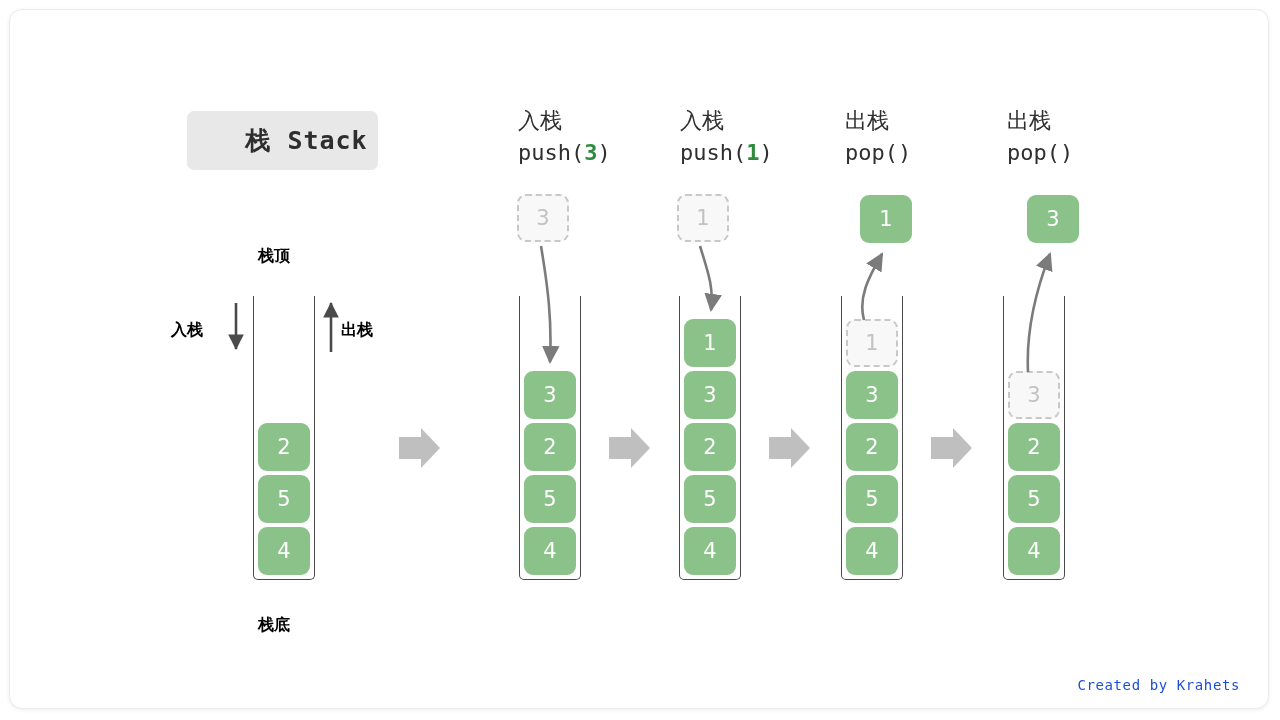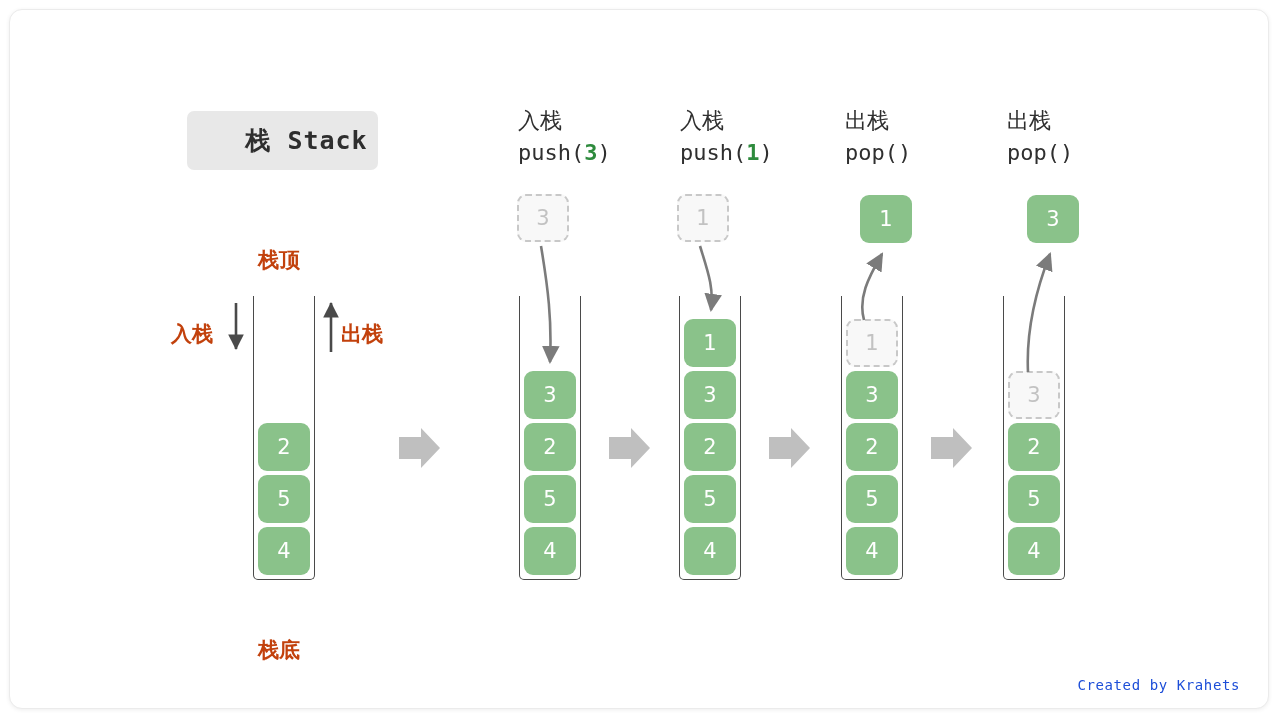--- a/index.html
+++ b/index.html
@@ -51,23 +51,23 @@
     color: #2e2e2e;
     letter-spacing: 1px;
     box-sizing: border-box;
     padding-left: 48px;
   }
 
   
   .cn-label {
     position: absolute;
     font-family: "DejaVu Sans", "Liberation Sans", sans-serif;
-    font-size: 21px;
+    font-size: 16px;
     font-weight: bold;
-    color: #c2410c;
+    color: #000000;
     white-space: nowrap;
   }
 
   
   .step-head {
     position: absolute;
     text-align: left;
     white-space: nowrap;
   }
   .step-head .cn {
@@ -173,21 +173,21 @@
 </head>
 <body>
 
 <div id="canvas">
 
   <div class="card"></div>
 
   <div class="title-badge">栈 Stack</div>
 
   <div class="cn-label" style="left:258px; top:246px;">栈顶</div>
-  <div class="cn-label" style="left:258px; top:615px;margin-top:21px;">栈底</div>
+  <div class="cn-label" style="left:258px; top:615px;">栈底</div>
 
   <div class="cn-label" style="left:171px; top:320px;">入栈</div>
   <div class="cn-label" style="left:341px; top:320px;">出栈</div>
 
   <div class="step-head" style="left:518px; top:106px;">
     <span class="cn">入栈</span>
     <span class="code"><span>push(</span><span class="arg">3</span><span>)</span></span>
   </div>
 
   <div class="step-head" style="left:680px; top:106px;">

